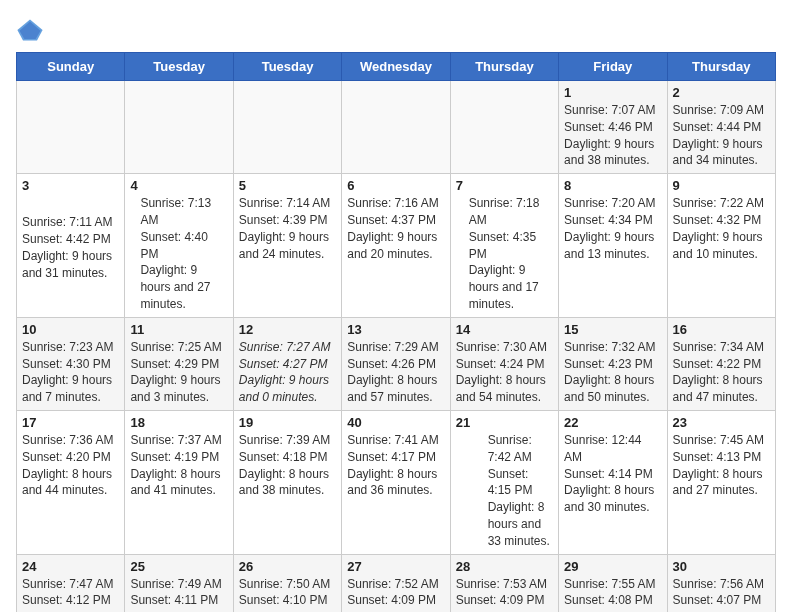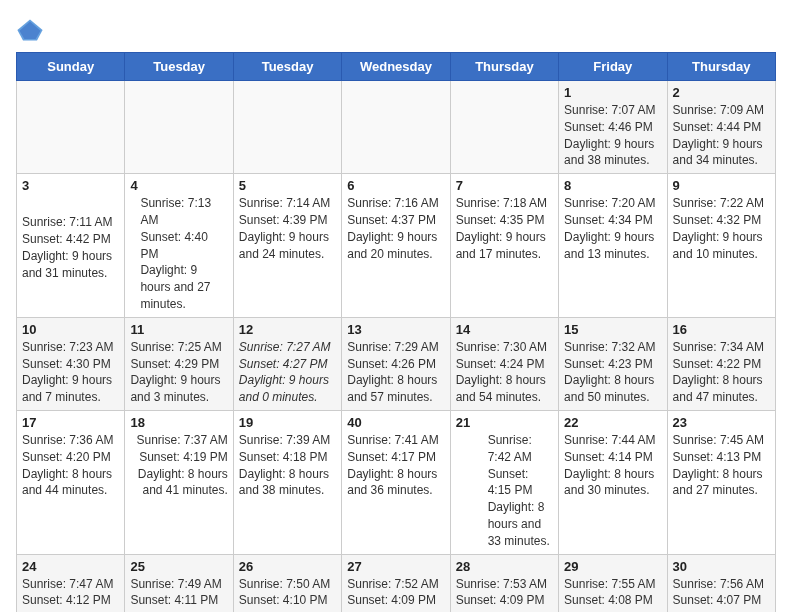--- a/index.html
+++ b/index.html
@@ -172,21 +172,21 @@
 Daylight: 9 hours and 24 minutes.</div>
         </td>
         <td>
           <span class="day-number">6</span>
           <div class="day-info" style="white-space: pre-line;">Sunrise: 7:16 AM
 Sunset: 4:37 PM
 Daylight: 9 hours and 20 minutes.</div>
         </td>
         <td>
           <span class="day-number">7</span>
-          <div class="day-info" style="white-space: pre-line;">Sunrise: 7:18 AM
+          <div class="day-info" style="white-space: pre-line; margin-left: 13px;">Sunrise: 7:18 AM
 Sunset: 4:35 PM
 Daylight: 9 hours and 17 minutes.</div>
         </td>
         <td>
           <span class="day-number">8</span>
           <div class="day-info" style="white-space: pre-line;">Sunrise: 7:20 AM
 Sunset: 4:34 PM
 Daylight: 9 hours and 13 minutes.</div>
         </td>
         <td>
@@ -242,21 +242,21 @@
       </tr>
       <tr>
         <td>
           <span class="day-number">17</span>
           <div class="day-info" style="white-space: pre-line;">Sunrise: 7:36 AM
 Sunset: 4:20 PM
 Daylight: 8 hours and 44 minutes.</div>
         </td>
         <td>
           <span class="day-number">18</span>
-          <div class="day-info" style="white-space: pre-line; text-align: right;">Sunrise: 7:37 AM
+          <div class="day-info" style="white-space: pre-line;">Sunrise: 7:37 AM
 Sunset: 4:19 PM
 Daylight: 8 hours and 41 minutes.</div>
         </td>
         <td>
           <span class="day-number">19</span>
           <div class="day-info" style="white-space: pre-line;">Sunrise: 7:39 AM
 Sunset: 4:18 PM
 Daylight: 8 hours and 38 minutes.</div>
         </td>
         <td>
@@ -266,21 +266,21 @@
 Daylight: 8 hours and 36 minutes.</div>
         </td>
         <td>
           <span class="day-number">21</span>
           <div class="day-info" style="white-space: pre-line; margin-left: 32px;">Sunrise: 7:42 AM
 Sunset: 4:15 PM
 Daylight: 8 hours and 33 minutes.</div>
         </td>
         <td>
           <span class="day-number">22</span>
-          <div class="day-info" style="white-space: pre-line;">Sunrise: 7:44 AM
+          <div class="day-info" style="white-space: pre-line;">Sunrise: 12:44 AM
 Sunset: 4:14 PM
 Daylight: 8 hours and 30 minutes.</div>
         </td>
         <td>
           <span class="day-number">23</span>
           <div class="day-info" style="white-space: pre-line;">Sunrise: 7:45 AM
 Sunset: 4:13 PM
 Daylight: 8 hours and 27 minutes.</div>
         </td>
       </tr>

